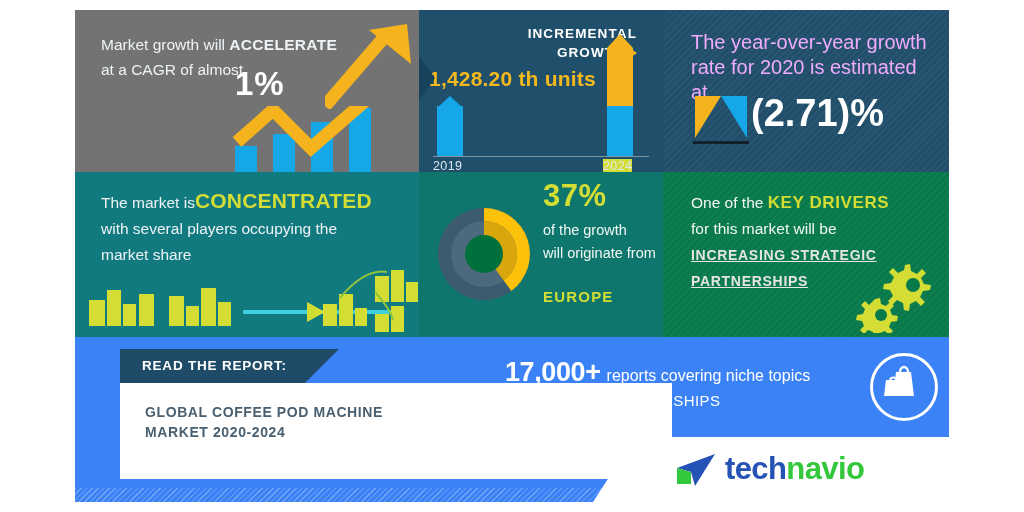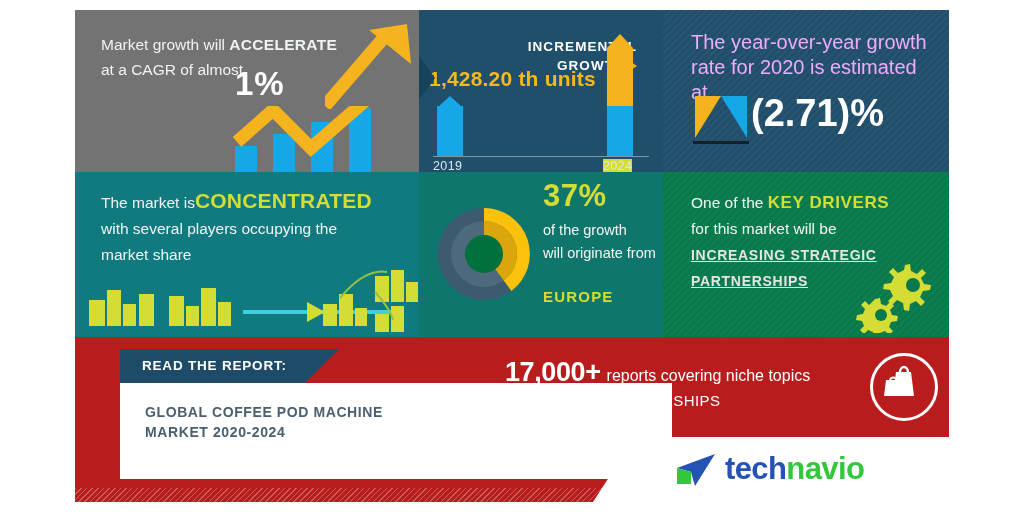--- a/index.html
+++ b/index.html
@@ -25,21 +25,21 @@
   .growth-txt{position:absolute;left:26px;top:22px;width:300px;font-size:15.5px;line-height:25px;color:#eef3f6;}
   .growth-txt b{font-weight:bold;letter-spacing:.3px;}
   .cagr{position:absolute;left:160px;top:55px;font-size:33px;font-weight:bold;color:#ffffff;letter-spacing:1px;}
 
   
   .bars{position:absolute;left:158px;top:96px;width:190px;height:66px;}
   .bar{position:absolute;bottom:0;width:22px;background:#16a7e8;}
 
   
   .incr-label{position:absolute;left:18px;top:14px;width:200px;font-size:13.5px;font-weight:bold;
-     color:#ffffff;letter-spacing:1.1px;line-height:19px;text-align:right;margin-top:13px;}
+     color:#ffffff;letter-spacing:1.1px;line-height:19px;text-align:right;}
   .incr-tri{display:inline-block;width:0;height:0;vertical-align:middle;margin-left:3px;
      border-top:6px solid transparent;border-bottom:6px solid transparent;border-left:9px solid #f5b41e;}
   .incr-val{position:absolute;left:10px;top:57px;font-size:21px;font-weight:bold;color:#f5b81e;letter-spacing:.2px;}
   .axis{position:absolute;left:14px;top:146px;width:216px;height:1px;background:#7d96a6;}
   .yr{position:absolute;top:149px;font-size:12.5px;color:#dfe8ee;letter-spacing:.4px;}
   .yr.a{left:14px;} .yr.b{left:184px;}
   .col{position:absolute;}
   .col .stem{position:absolute;bottom:0;width:26px;}
   .col .cap{position:absolute;width:0;height:0;border-left:13px solid transparent;border-right:13px solid transparent;}
 
@@ -66,21 +66,21 @@
 
   .pct37{position:absolute;left:124px;top:6px;font-size:31px;font-weight:bold;color:#d3dd33;letter-spacing:.5px;}
   .euro-txt{position:absolute;left:124px;top:47px;width:128px;font-size:14.5px;line-height:23px;color:#f1f7f3;}
   .euro-word{position:absolute;left:124px;top:116px;font-size:15px;font-weight:bold;color:#d3dd33;letter-spacing:1.2px;}
 
   .key-txt{position:absolute;left:28px;top:18px;width:250px;font-size:15.5px;line-height:26px;color:#f1f7f3;z-index:2;}
   .key-txt .kd{color:#d3dd33;font-weight:bold;font-size:17px;letter-spacing:.6px;}
   .key-txt .sub{color:#e5e5e5;font-weight:bold;font-size:14px;letter-spacing:.7px;text-decoration:underline;}
 
   
-  .row3{position:absolute;left:0;top:327px;width:874px;height:165px;background:#b91c1c;}
+  .row3{position:absolute;left:0;top:327px;width:874px;height:165px;background:#3b82f6;}
   .row3 .stripes{position:absolute;left:0;bottom:0;width:874px;height:14px;
      background:repeating-linear-gradient(135deg,rgba(255,255,255,.28) 0 1px,rgba(0,0,0,0) 1px 4px);}
 
   .rtr{position:absolute;left:45px;top:12px;width:185px;height:34px;background:#1e4c68;z-index:3;}
   .rtr-skew{position:absolute;left:230px;top:12px;width:0;height:0;z-index:3;
      border-top:34px solid #1e4c68;border-right:34px solid transparent;}
   .rtr span{position:absolute;left:22px;top:9px;font-size:13.5px;font-weight:bold;color:#ffffff;letter-spacing:.8px;}
 
   .card{position:absolute;left:45px;top:46px;width:552px;height:96px;background:#ffffff;z-index:2;}
   .card-fold{position:absolute;right:0;bottom:0;width:0;height:0;z-index:3;

